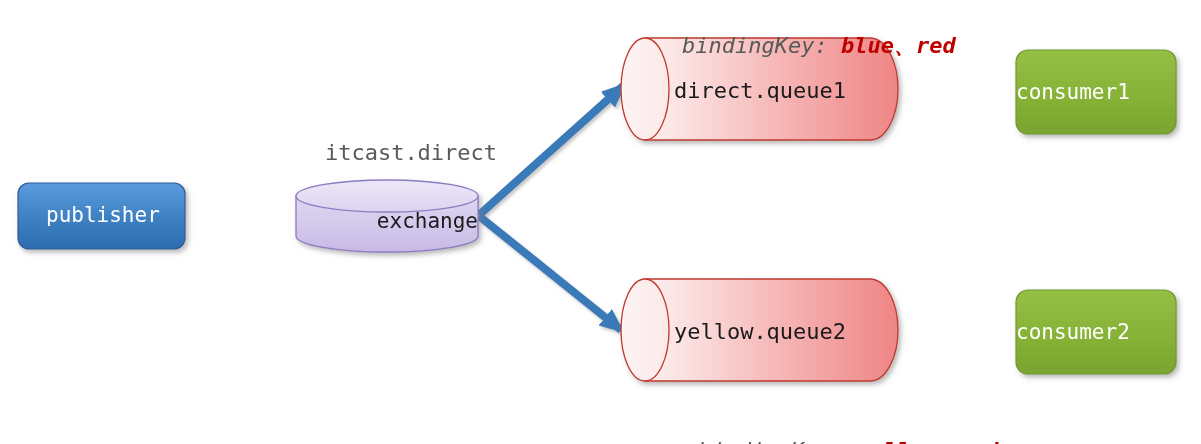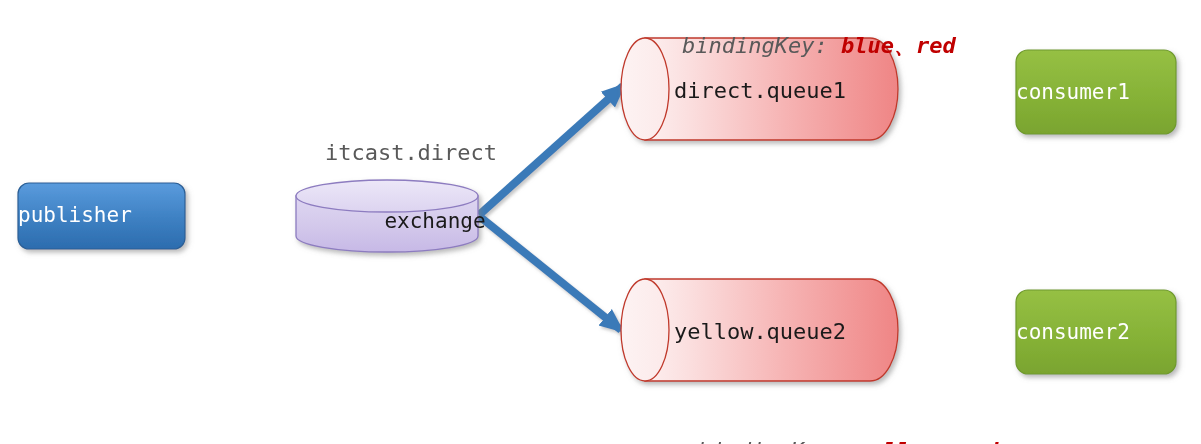--- a/index.html
+++ b/index.html
@@ -51,22 +51,21 @@
     font-family: "DejaVu Sans Mono", "Liberation Mono", monospace;
     font-size: 22px;
     color: #1a1a1a;
     text-align: center;
   }
 
   .label-exchange {
     font-family: "DejaVu Sans Mono", "Liberation Mono", monospace;
     font-size: 21px;
     color: #1a1a1a;
-    text-align: center;
-    padding-left: 48px;
+    text-align: right;
   }
 
   .caption-gray {
     font-family: "DejaVu Sans Mono", "Liberation Mono", monospace;
     font-size: 22px;
     color: #595959;
     white-space: pre;
   }
 
   .binding-caption {
@@ -175,21 +174,21 @@
 
     <g>
       <rect x="1016" y="50" width="160" height="84" rx="12" ry="12" fill="url(#gradConsumer)" stroke="#6f9a2c" stroke-width="1.2" filter="url(#softShadow)"></rect>
     </g>
 
     <g>
       <rect x="1016" y="290" width="160" height="84" rx="12" ry="12" fill="url(#gradConsumer)" stroke="#6f9a2c" stroke-width="1.2" filter="url(#softShadow)"></rect>
     </g>
   </svg>
 
-  <div class="node-label label-box" style="left:18px; top:203px; width:167px;">publisher</div>
+  <div class="node-label label-box" style="left:18px; top:203px; width:167px;padding-left:28px;">publisher</div>
 
   <div class="node-label caption-gray" style="left:296px; top:140px; width:182px; text-align:center;margin-left:24px;">itcast.direct</div>
 
   <div class="node-label label-exchange" style="left:296px; top:209px; width:182px;">exchange</div>
 
   <div class="binding-caption" style="left:629px; top:6px;">
     <span>bindingKey: </span><span class="key-value">blue、red</span>
   </div>
 
   <div class="node-label label-cyl" style="left:625px; top:78px; width:270px;">direct.queue1</div>

